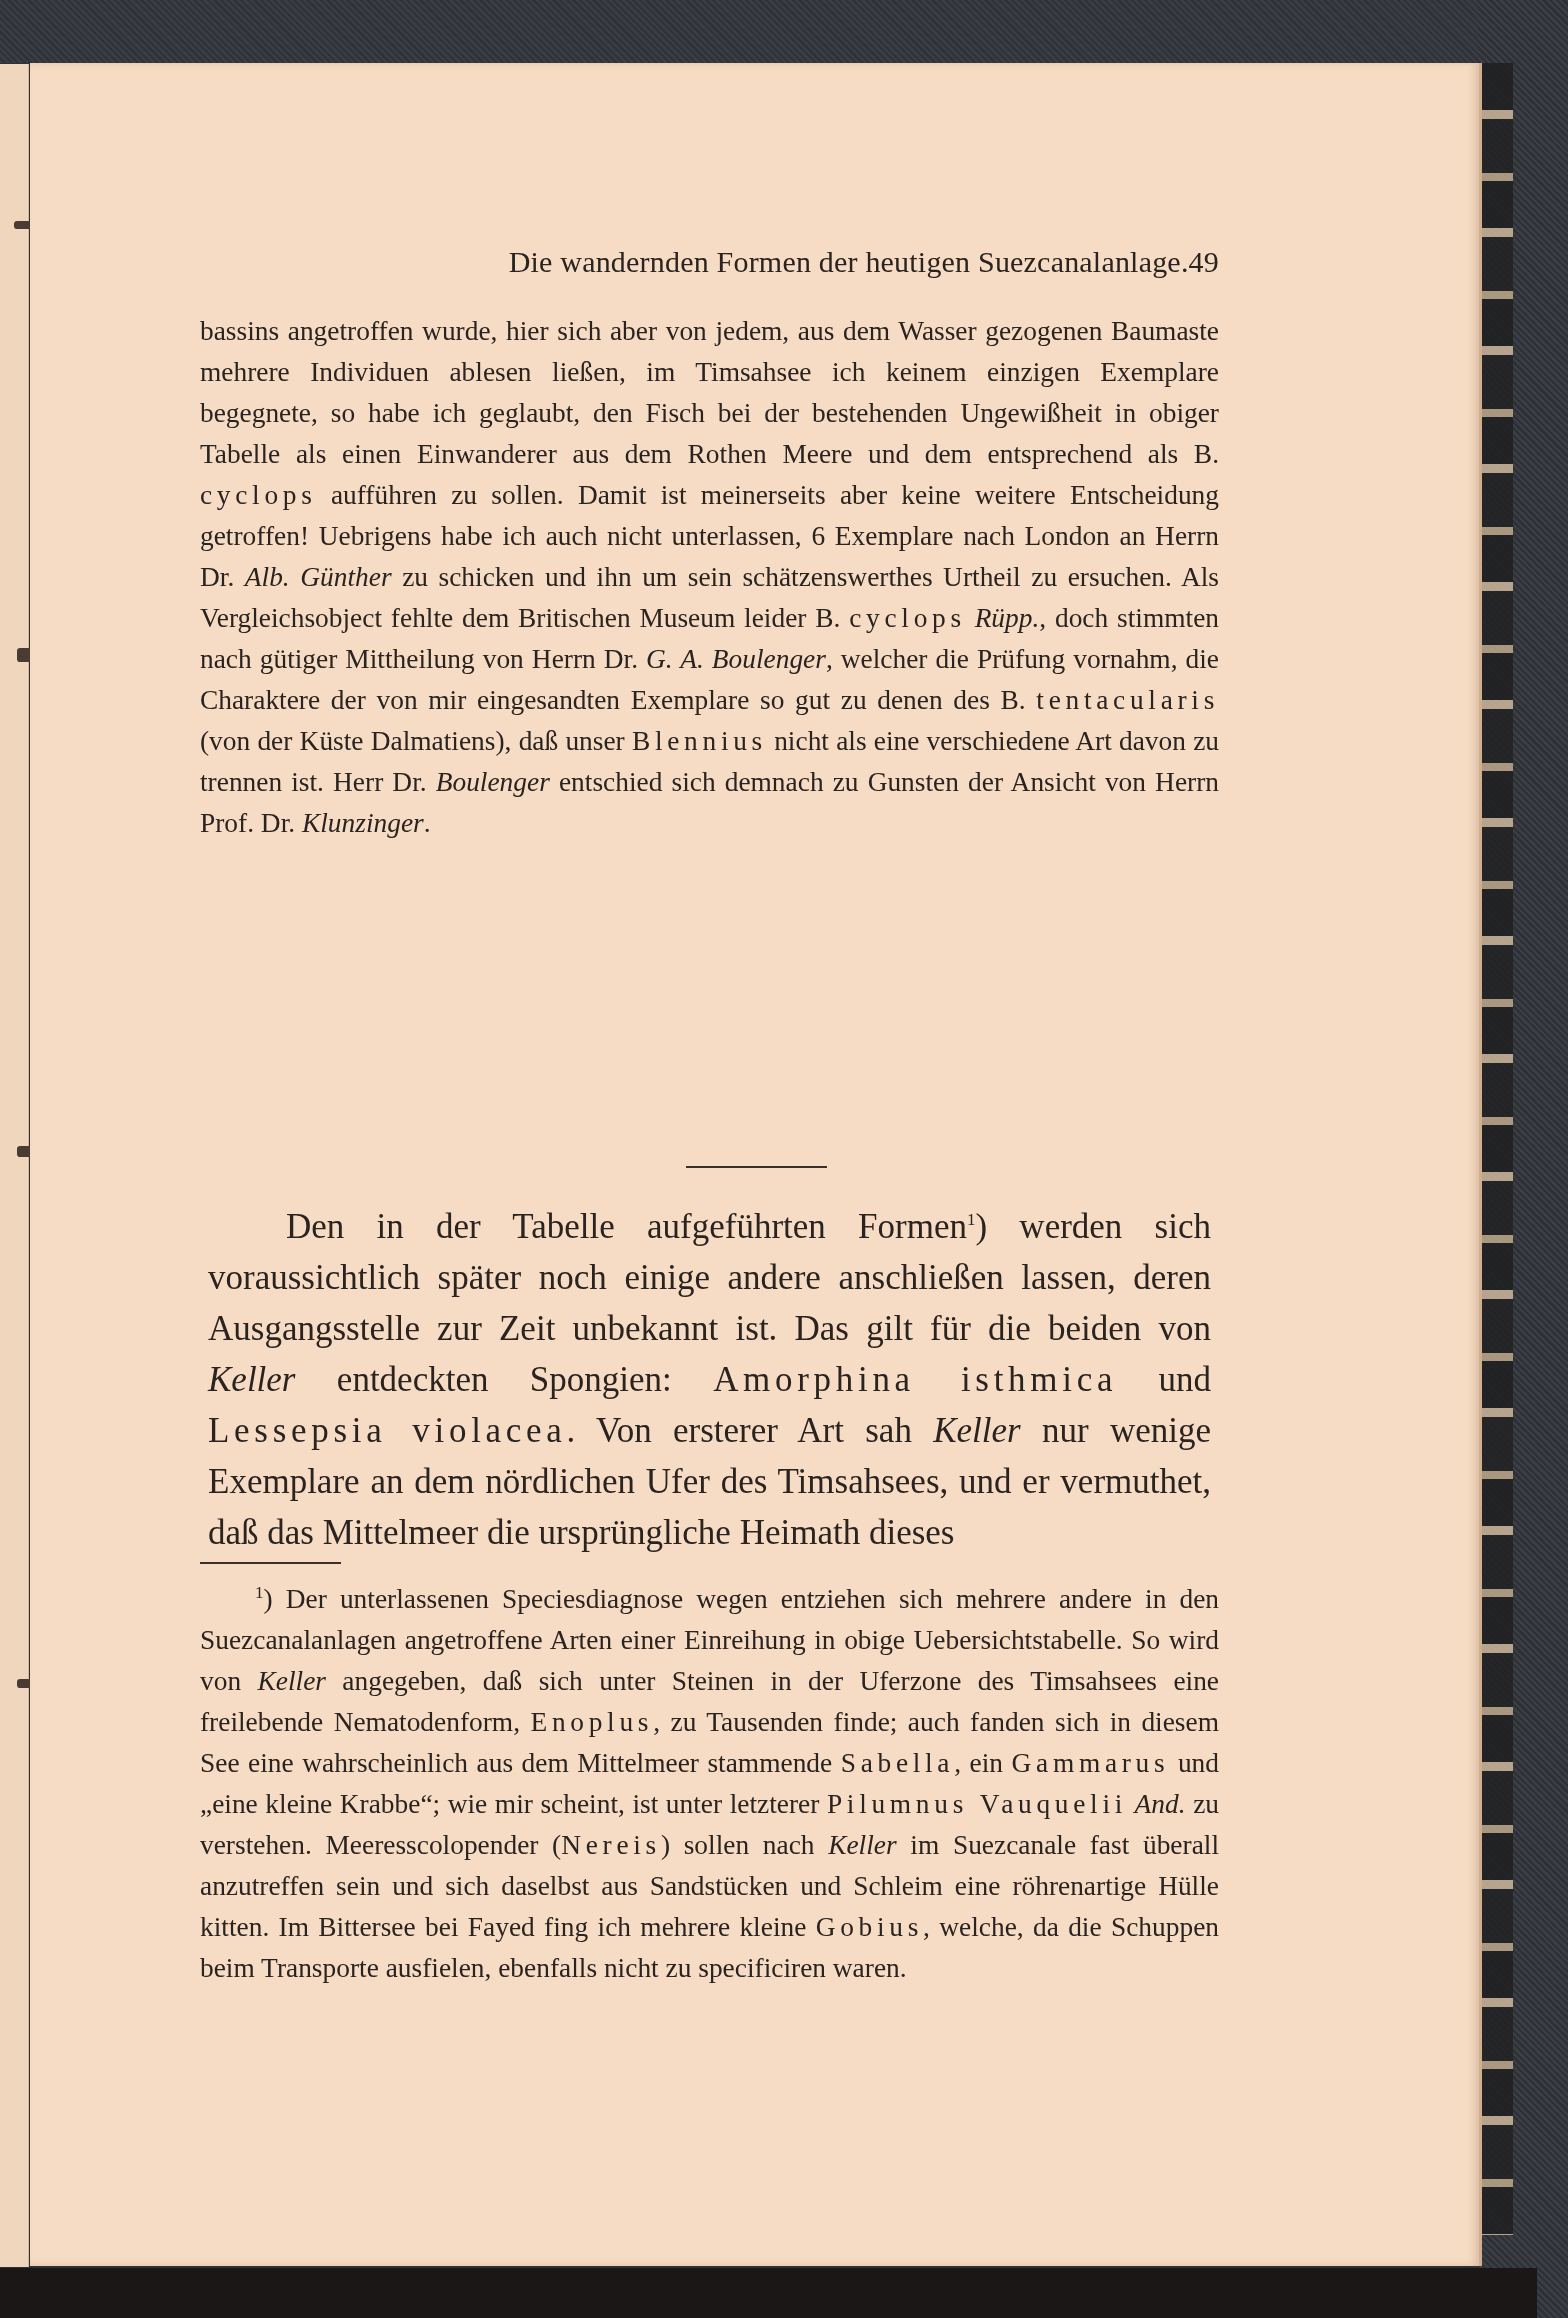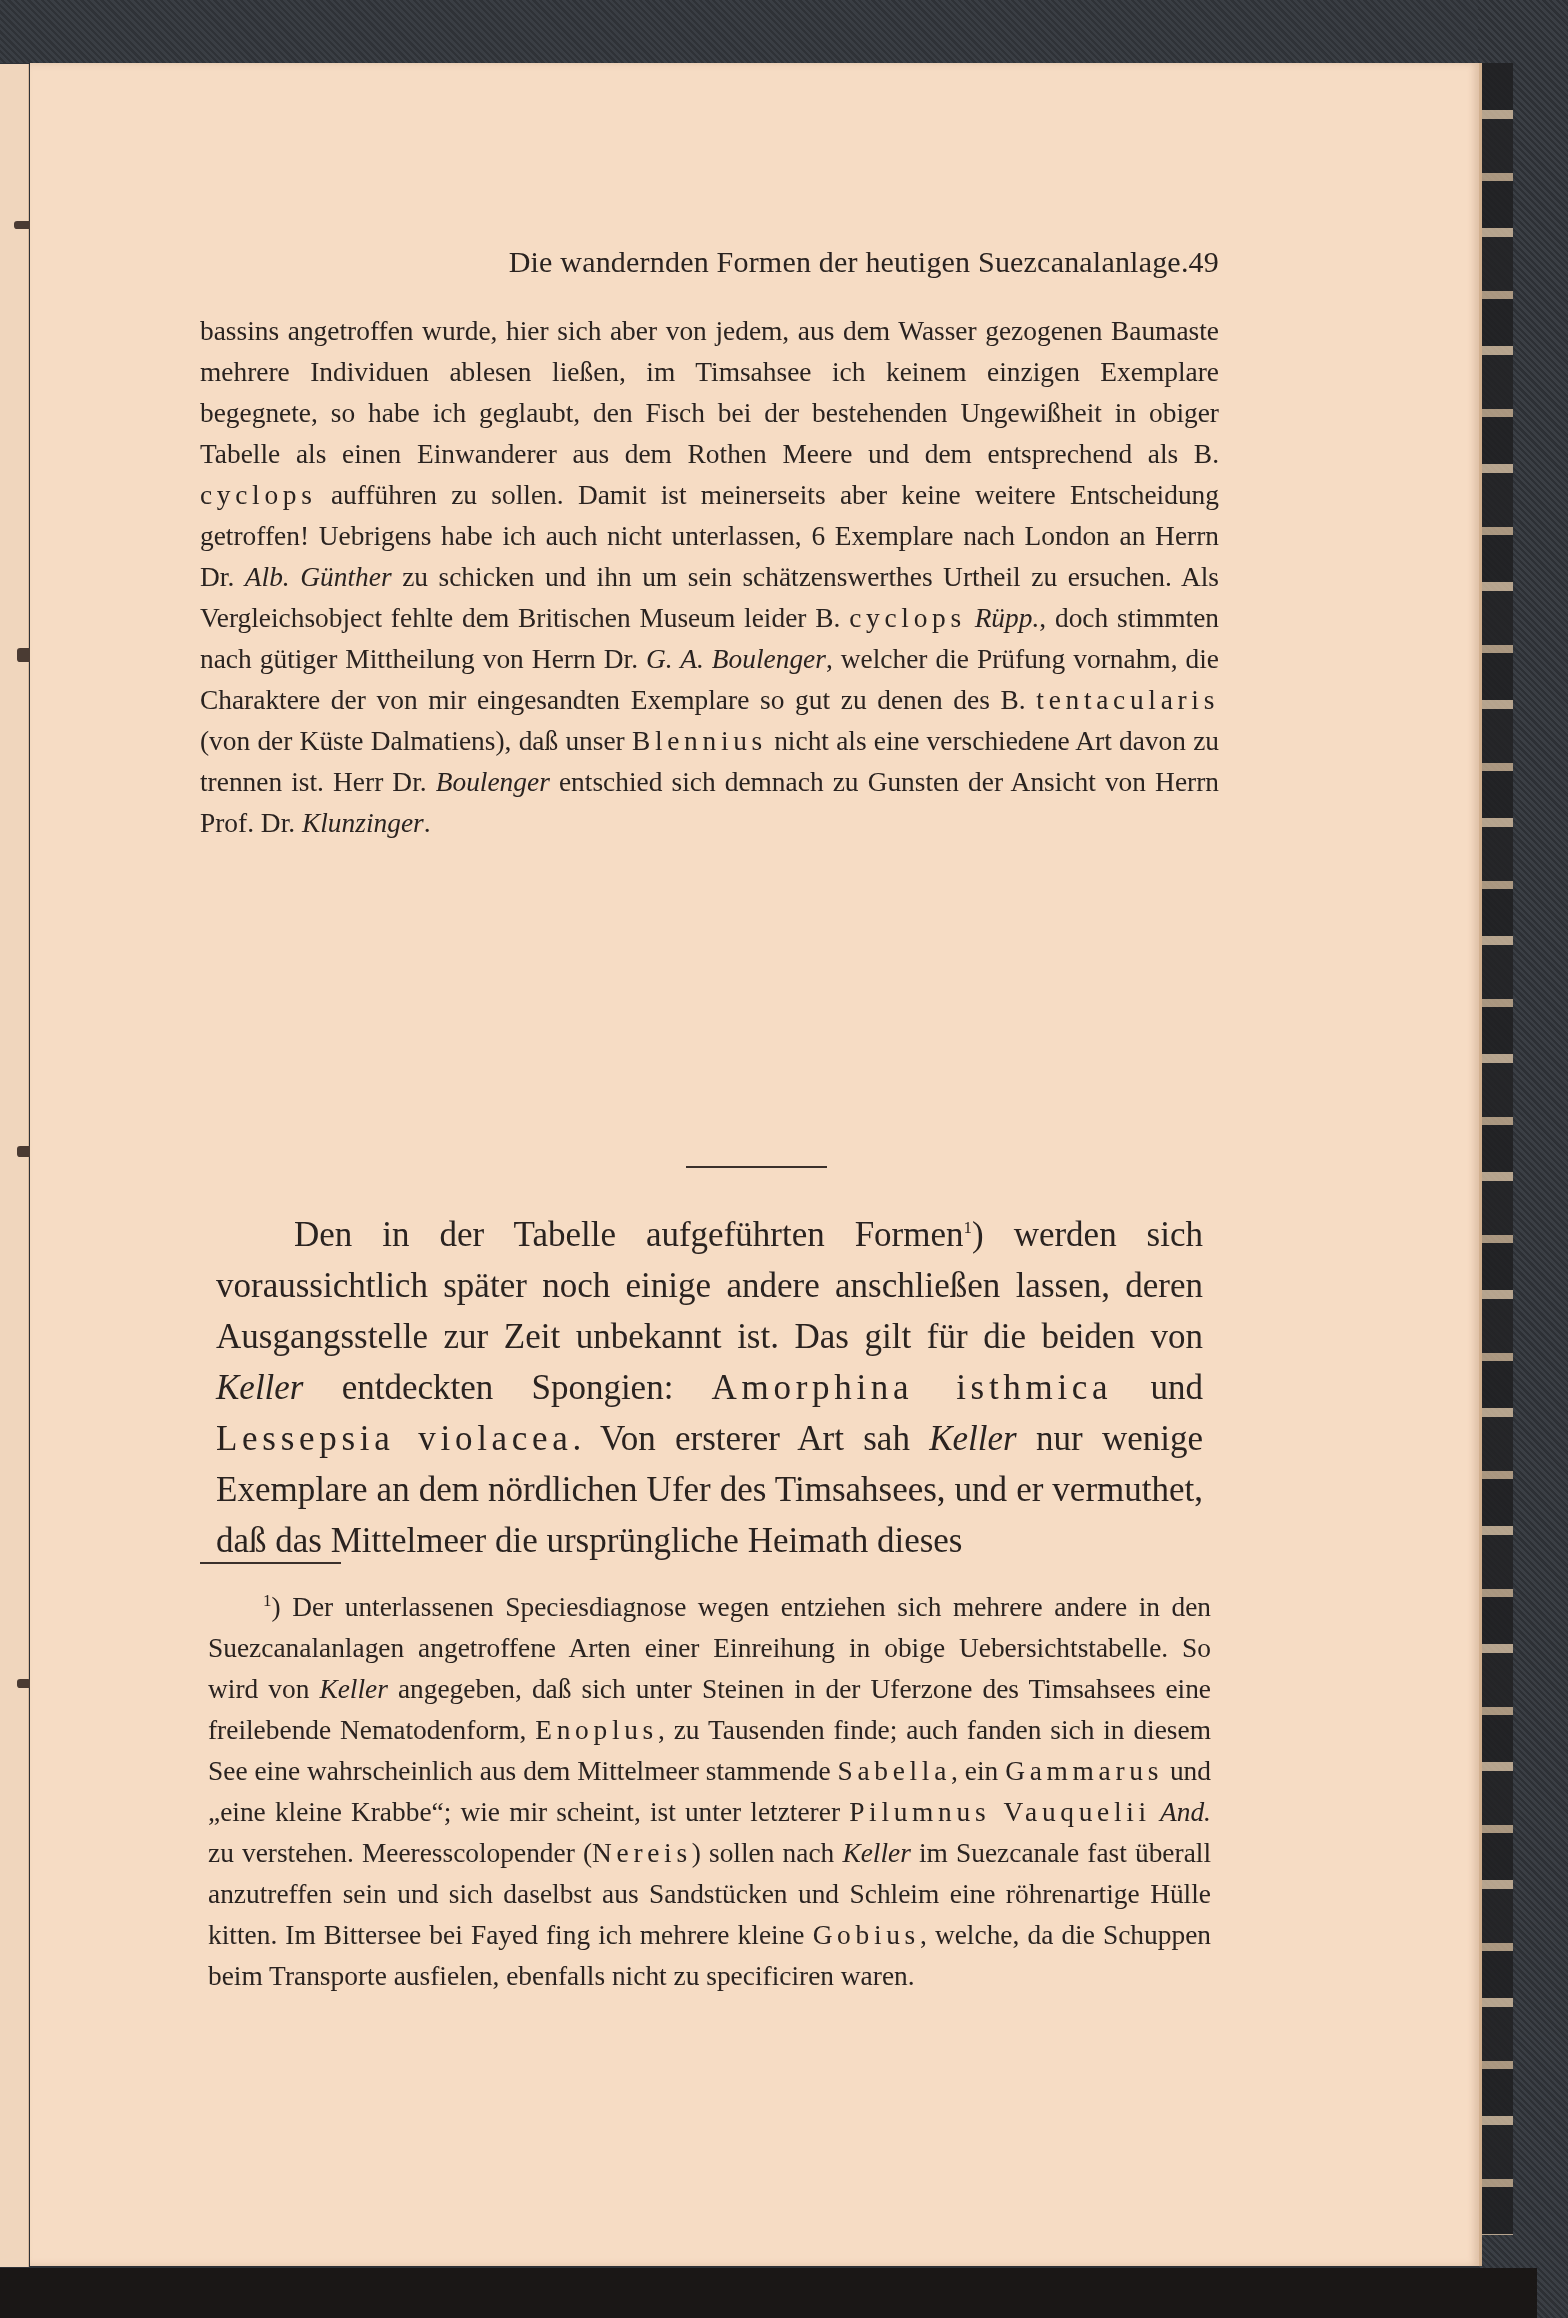--- a/index.html
+++ b/index.html
@@ -52,29 +52,29 @@
   }
   .body-small p { margin:0; }
   .indent { text-indent:78px; }
   .sep {
     position:absolute; top:1103px; left:486px; width:141px; height:2.4px; background:#3a302b;
   }
   .body-large {
     position:absolute; top:1123px; left:0; width:1019px;
     font-size:35px; line-height:51px; text-align:justify;
   }
-  .body-large p { margin:16px; }
+  .body-large p { margin:8px; }
   .fn-rule {
     position:absolute; top:1499px; left:0; width:141px; height:1.6px; background:#3a302b;
   }
   .footnote {
     position:absolute; top:1509px; left:0; width:1019px;
     font-size:27.4px; line-height:41px; text-align:justify;
   }
-  .footnote p { margin:8px; text-indent:55px; }
+  .footnote p { margin:0; text-indent:55px; }
   .sp { letter-spacing:4.7px; }
   i { font-style:italic; }
   sup { font-size:17px; }
   .nick { position:absolute; background:#4a3b33; border-radius:3.1px; }
 </style>
 </head>
 <body>
 
 <div class="binding-top"></div>
 <div class="binding-right"></div>

